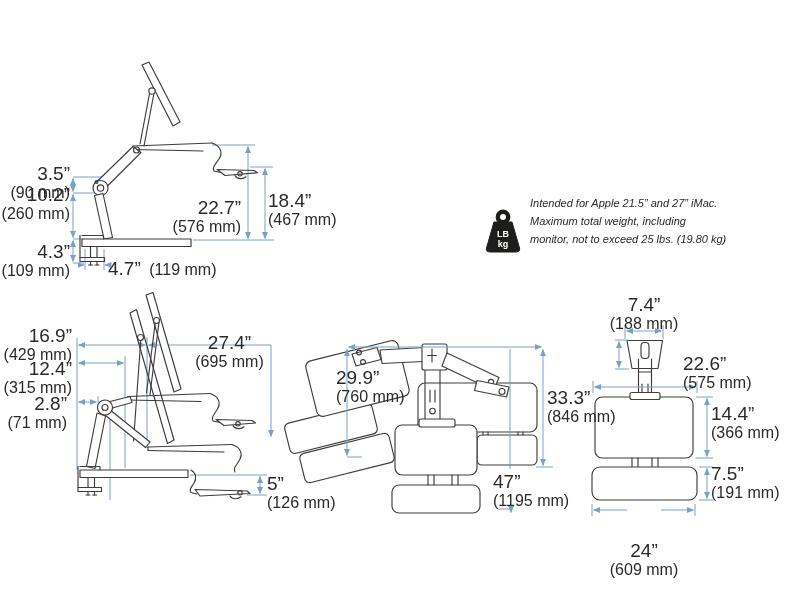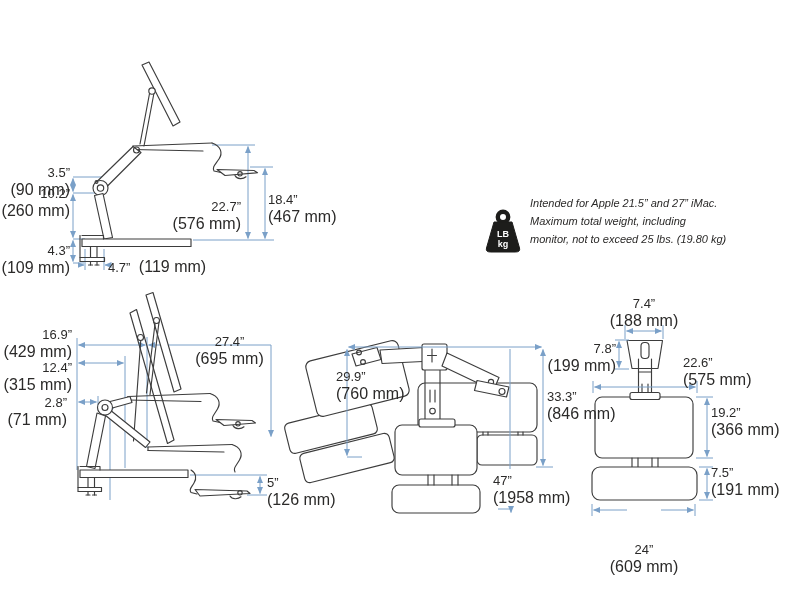--- a/index.html
+++ b/index.html
@@ -4,21 +4,21 @@
 <style>
   html,body{margin:0;padding:0;background:#fff;}
   #canvas{position:relative;width:800px;height:600px;background:#fff;overflow:hidden;
           font-family:"Liberation Sans",sans-serif;color:#2b2a29;}
   #art{position:absolute;left:0;top:0;}
   .k path,.k rect,.k circle,.k line{stroke:#3d3d3d;stroke-width:1.15;fill:none;stroke-linejoin:round;stroke-linecap:round;}
   .k .w{fill:#ffffff;}
   .b path,.b line,.b polyline{stroke:#7aa0c8;stroke-width:1;fill:none;}
   .b .dot{fill:#4d7fb5;stroke:none;}
   .dim{position:absolute;line-height:1.12;color:#2b2a29;white-space:nowrap;}
-  .dim .in{font-size:13px;letter-spacing:0;}
+  .dim .in{font-size:19px;letter-spacing:0;}
   .dim .mm{font-size:16px;display:block;}
   .dim.inline .mm{display:inline;margin-left:4px;}
   .ra{text-align:right;}
   .ca{text-align:center;}
   #note{position:absolute;left:530px;top:194px;width:245px;font-size:11px;line-height:18px;font-style:italic;}
   #note div{white-space:nowrap;}
   #weight-icon{position:absolute;left:485px;top:209px;}
 </style>
 </head>
 <body>
@@ -275,37 +275,33 @@
   <div class="dim" style="left:336px;top:367px">
     <span class="in">29.9”</span>
     <span class="mm">(760 mm)</span>
   </div>
   <div class="dim" style="left:547px;top:387px">
     <span class="in">33.3”</span>
     <span class="mm">(846 mm)</span>
   </div>
   <div class="dim" style="left:493px;top:471px">
     <span class="in">47”</span>
-    <span class="mm">(1958 mm)</span>
+    <span class="mm">(1195 mm)</span>
   </div>
 
   <div class="dim ca" style="left:599px;width:90px;top:294px">
     <span class="in">7.4”</span>
     <span class="mm">(188 mm)</span>
   </div>
-  <div class="dim ra" style="left:536px;width:80px;top:339px">
-    <span class="in">7.8”</span>
-    <span class="mm">(199 mm)</span>
-  </div>
   <div class="dim" style="left:683px;top:353px">
     <span class="in">22.6”</span>
     <span class="mm">(575 mm)</span>
   </div>
   <div class="dim" style="left:711px;top:403px">
-    <span class="in">19.2”</span>
+    <span class="in">14.4”</span>
     <span class="mm">(366 mm)</span>
   </div>
   <div class="dim" style="left:711px;top:463px">
     <span class="in">7.5”</span>
     <span class="mm">(191 mm)</span>
   </div>
   <div class="dim ca" style="left:599px;width:90px;top:500px;background:#fff;margin-top:40px;">
     <span class="in">24”</span>
     <span class="mm">(609 mm)</span>
   </div>

